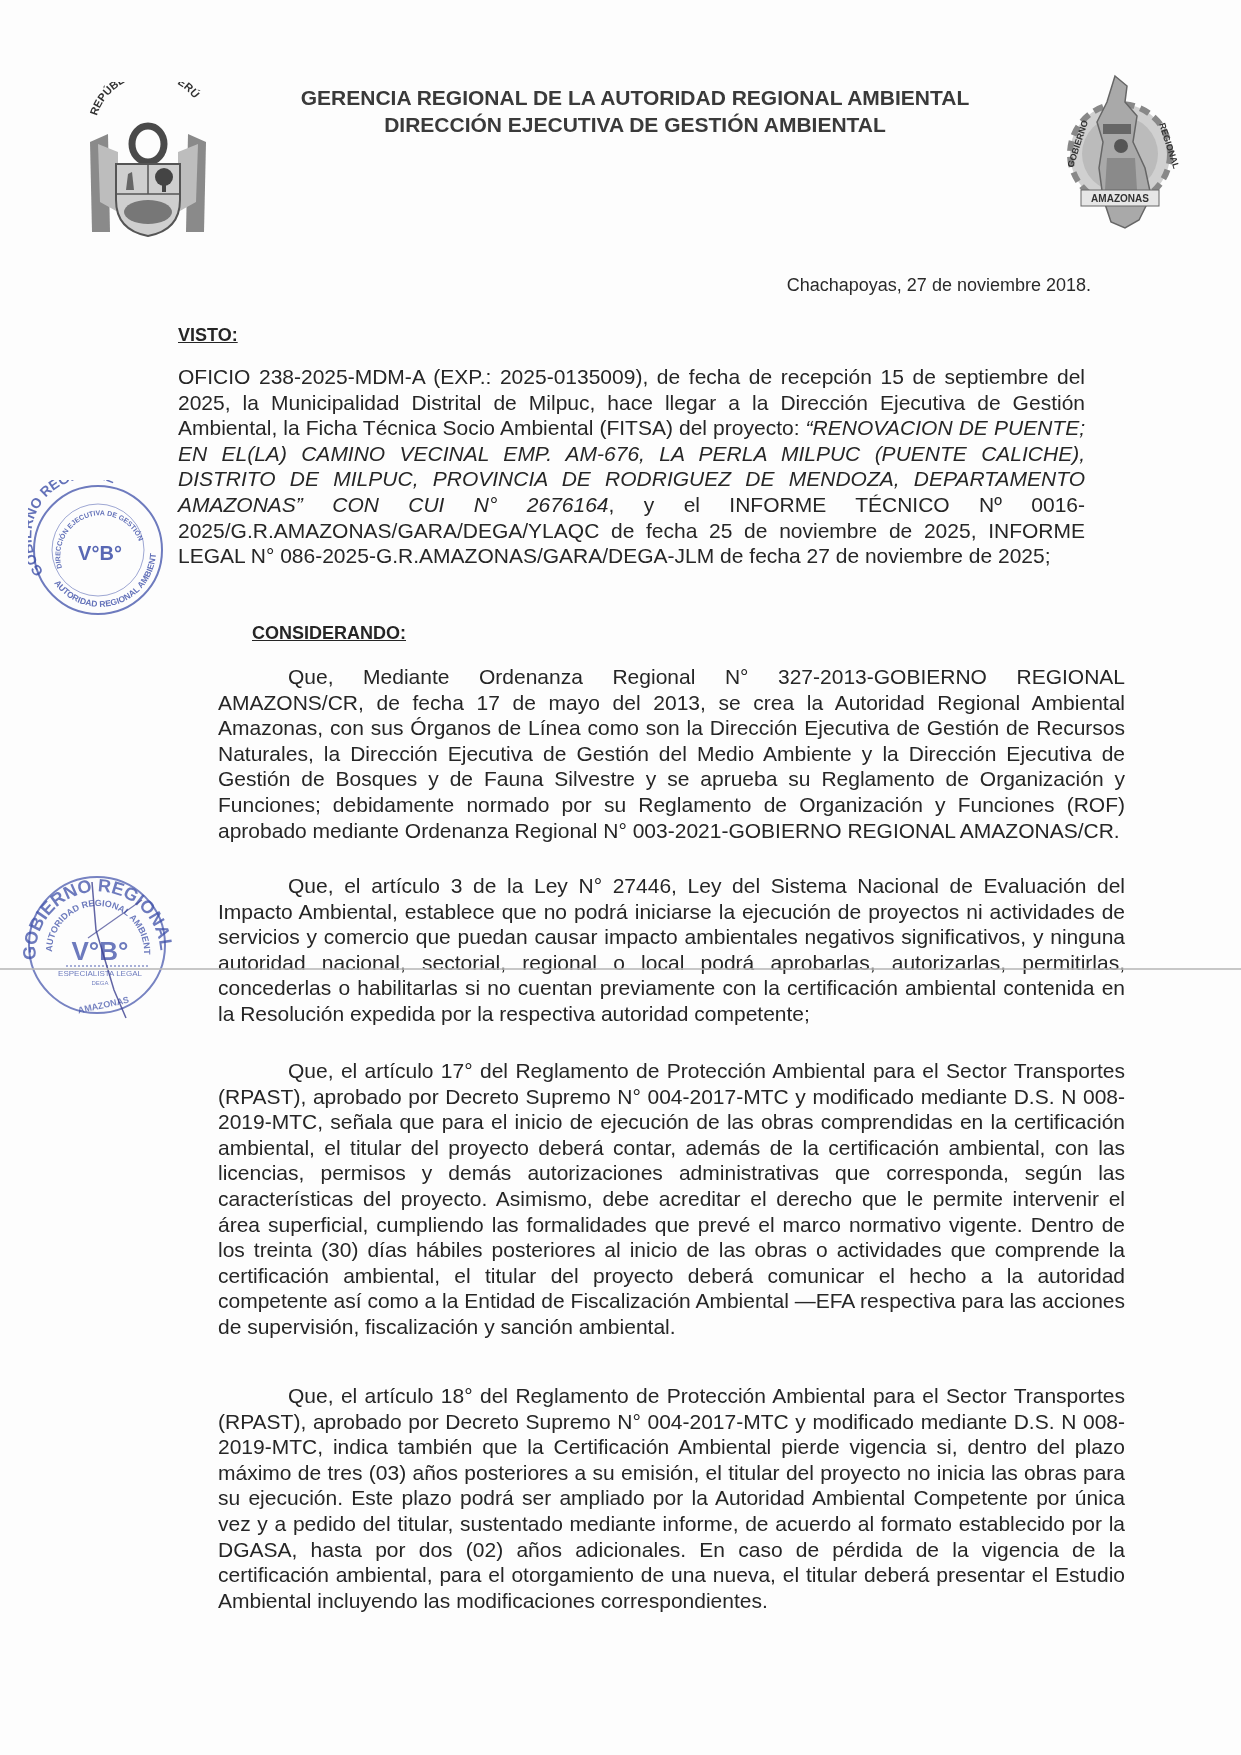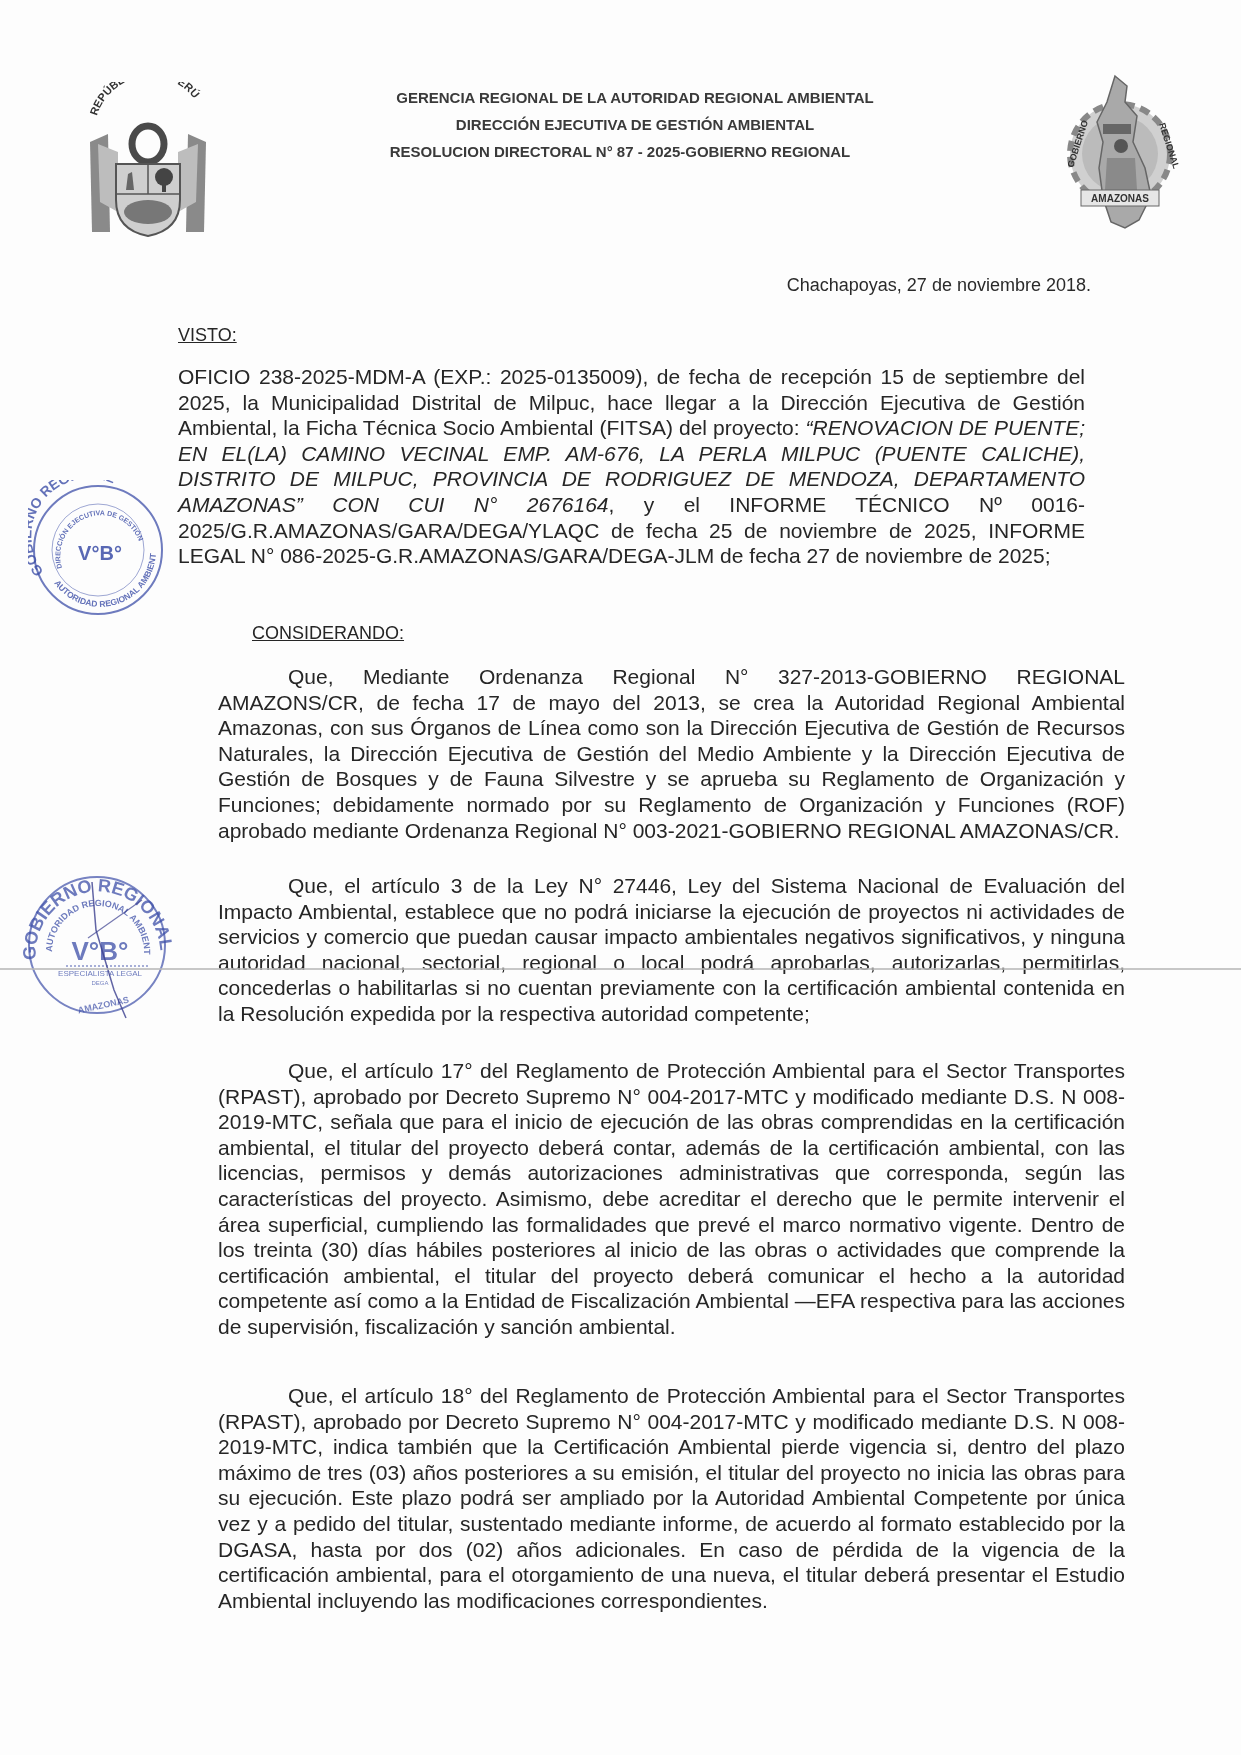--- a/index.html
+++ b/index.html
@@ -5,30 +5,30 @@
   html, body { margin: 0; padding: 0; background: #ffffff; }
   body { width: 1241px; height: 1755px; position: relative; overflow: hidden; color: #222; }
   .page { position: absolute; left: 0; top: 0; width: 1241px; height: 1755px; background: #fdfdfd; }
 
   
   .logo-left { position: absolute; left: 78px; top: 82px; width: 140px; height: 160px; }
   .logo-right { position: absolute; left: 1055px; top: 72px; width: 130px; height: 160px; }
   .header { position: absolute; left: 250px; top: 84px; width: 770px; text-align: center;
             font-family: "Liberation Sans", sans-serif; font-weight: bold; color: #3a3a3a; }
   .h-title { font-size: 31px; letter-spacing: 0.3px; line-height: 36px; margin-left: 10px; }
-  .h-line { font-size: 15px; line-height: 27px; }
+  .h-line { font-size: 21px; line-height: 27px; }
   .h-line.res { margin-left: -30px; }
 
   .date { position: absolute; right: 150px; top: 275px; font-family: "Liberation Sans", sans-serif;
           font-size: 18px; color: #2a2a2a; }
 
   .body-text { position: absolute; left: 178px; width: 907px; font-family: Liberation Sans, sans-serif;
                font-size: 21px; line-height: 25.6px; color: #262626; text-align: justify; }
   .section-title { position: absolute; font-family: "Liberation Sans", sans-serif; font-size: 18px;
-                   text-decoration: underline; color: #262626; }
+                   text-decoration: underline; color: #262626; font-weight: bold; }
   .indent { text-indent: 70px; margin-left: 40px; }
   .ital { font-style: italic; }
 
   
   .stamp { position: absolute; }
   .fold-line { position: absolute; left: 0; top: 968px; width: 1241px; height: 2px; background: #b9b9b9; opacity: 0.8; }
 </style>
 </head>
 <body>
 
@@ -54,21 +54,20 @@
     <line x1="38" y1="112" x2="102" y2="112" stroke="#555" stroke-width="1.5"></line>
     <path d="M48,108 L50,92 L54,90 L56,108 Z" fill="#666"></path>
     <circle cx="86" cy="95" r="9" fill="#444"></circle>
     <rect x="84" y="102" width="4" height="8" fill="#444"></rect>
     <ellipse cx="70" cy="130" rx="24" ry="12" fill="#777"></ellipse>
   </svg>
 
   <div class="header">
     <div class="h-line">GERENCIA REGIONAL DE LA AUTORIDAD REGIONAL AMBIENTAL</div>
     <div class="h-line">DIRECCIÓN EJECUTIVA DE GESTIÓN AMBIENTAL</div>
-    <div class="h-line res">RESOLUCION DIRECTORAL N° 87 - 2025-GOBIERNO REGIONAL</div>
   </div>
 
   <svg class="logo-right" viewBox="0 0 130 160">
 
     <circle cx="65" cy="82" r="50" fill="#d0d0d0" stroke="#888" stroke-width="6" stroke-dasharray="10 6"></circle>
     <circle cx="65" cy="82" r="38" fill="#bbbbbb"></circle>
 
     <path d="M60,4 L72,14 L70,30 L82,44 L78,70 L90,96 L96,124 L84,148 L70,156 L56,150 L48,126 L44,96 L48,70 L42,50 L52,30 Z" fill="#a9a9a9" stroke="#666" stroke-width="1.5"></path>
     <rect x="48" y="52" width="28" height="10" fill="#666"></rect>
     <circle cx="66" cy="74" r="7" fill="#555"></circle>

